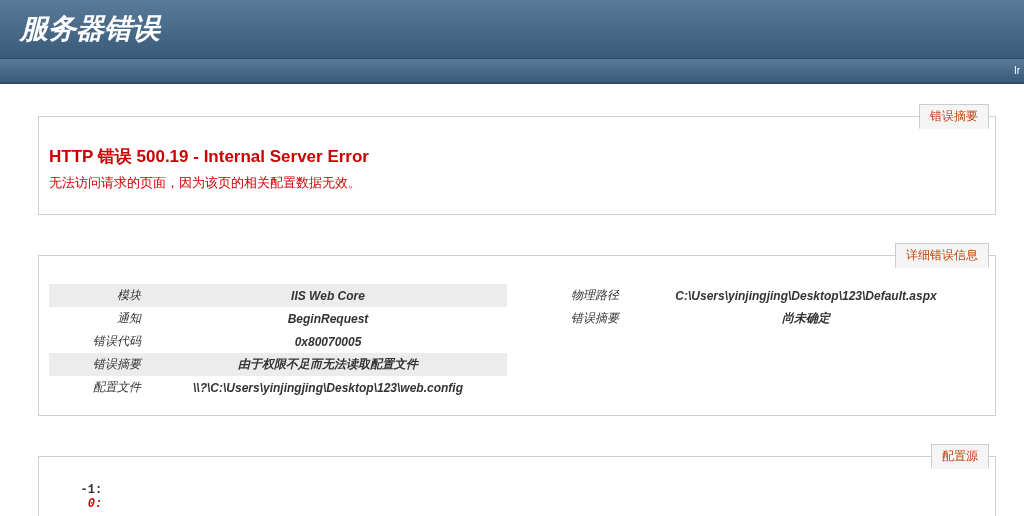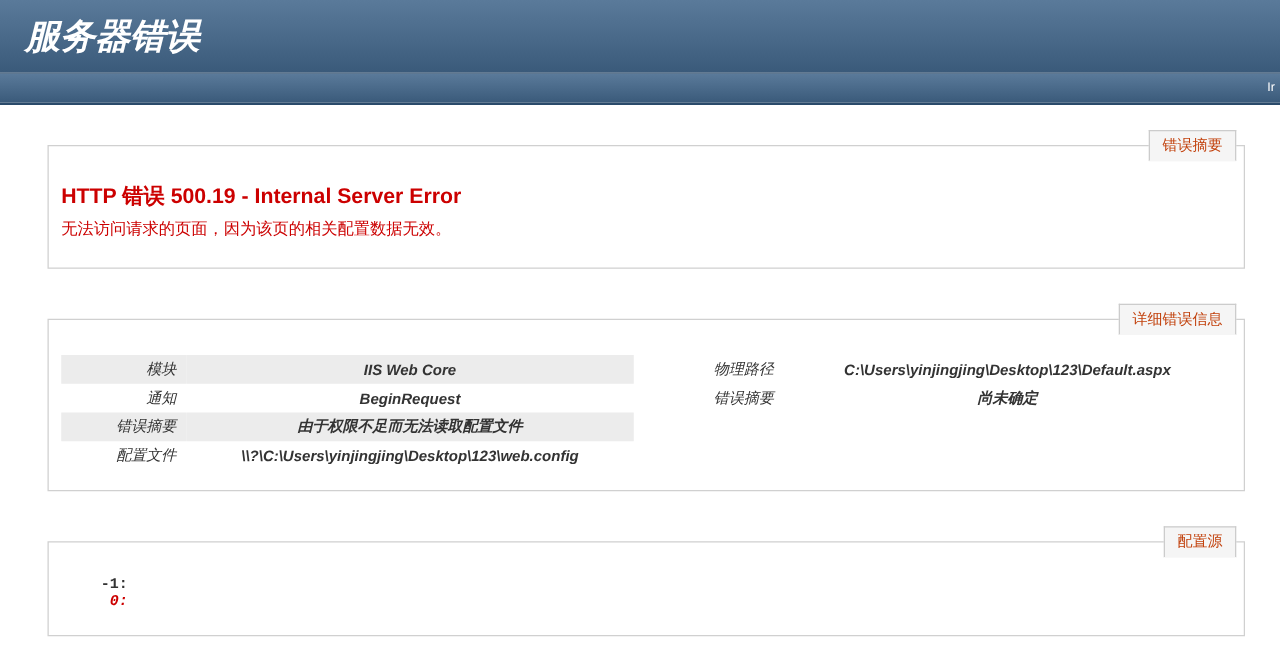--- a/index.html
+++ b/index.html
@@ -132,20 +132,24 @@
         <table class="kv">
           <tbody>
               <tr class="alt">
             <th>模块</th>
             <td>IIS Web Core</td>
           </tr>
           <tr>
             <th>通知</th>
             <td>BeginRequest</td>
           </tr>
+          <tr>
+            <th>错误代码</th>
+            <td>0x80070005</td>
+          </tr>
           <tr class="alt">
             <th>错误摘要</th>
             <td>由于权限不足而无法读取配置文件</td>
           </tr>
           <tr>
             <th>配置文件</th>
             <td>\\?\C:\Users\yinjingjing\Desktop\123\web.config</td>
           </tr>
         </tbody>
           </table>

